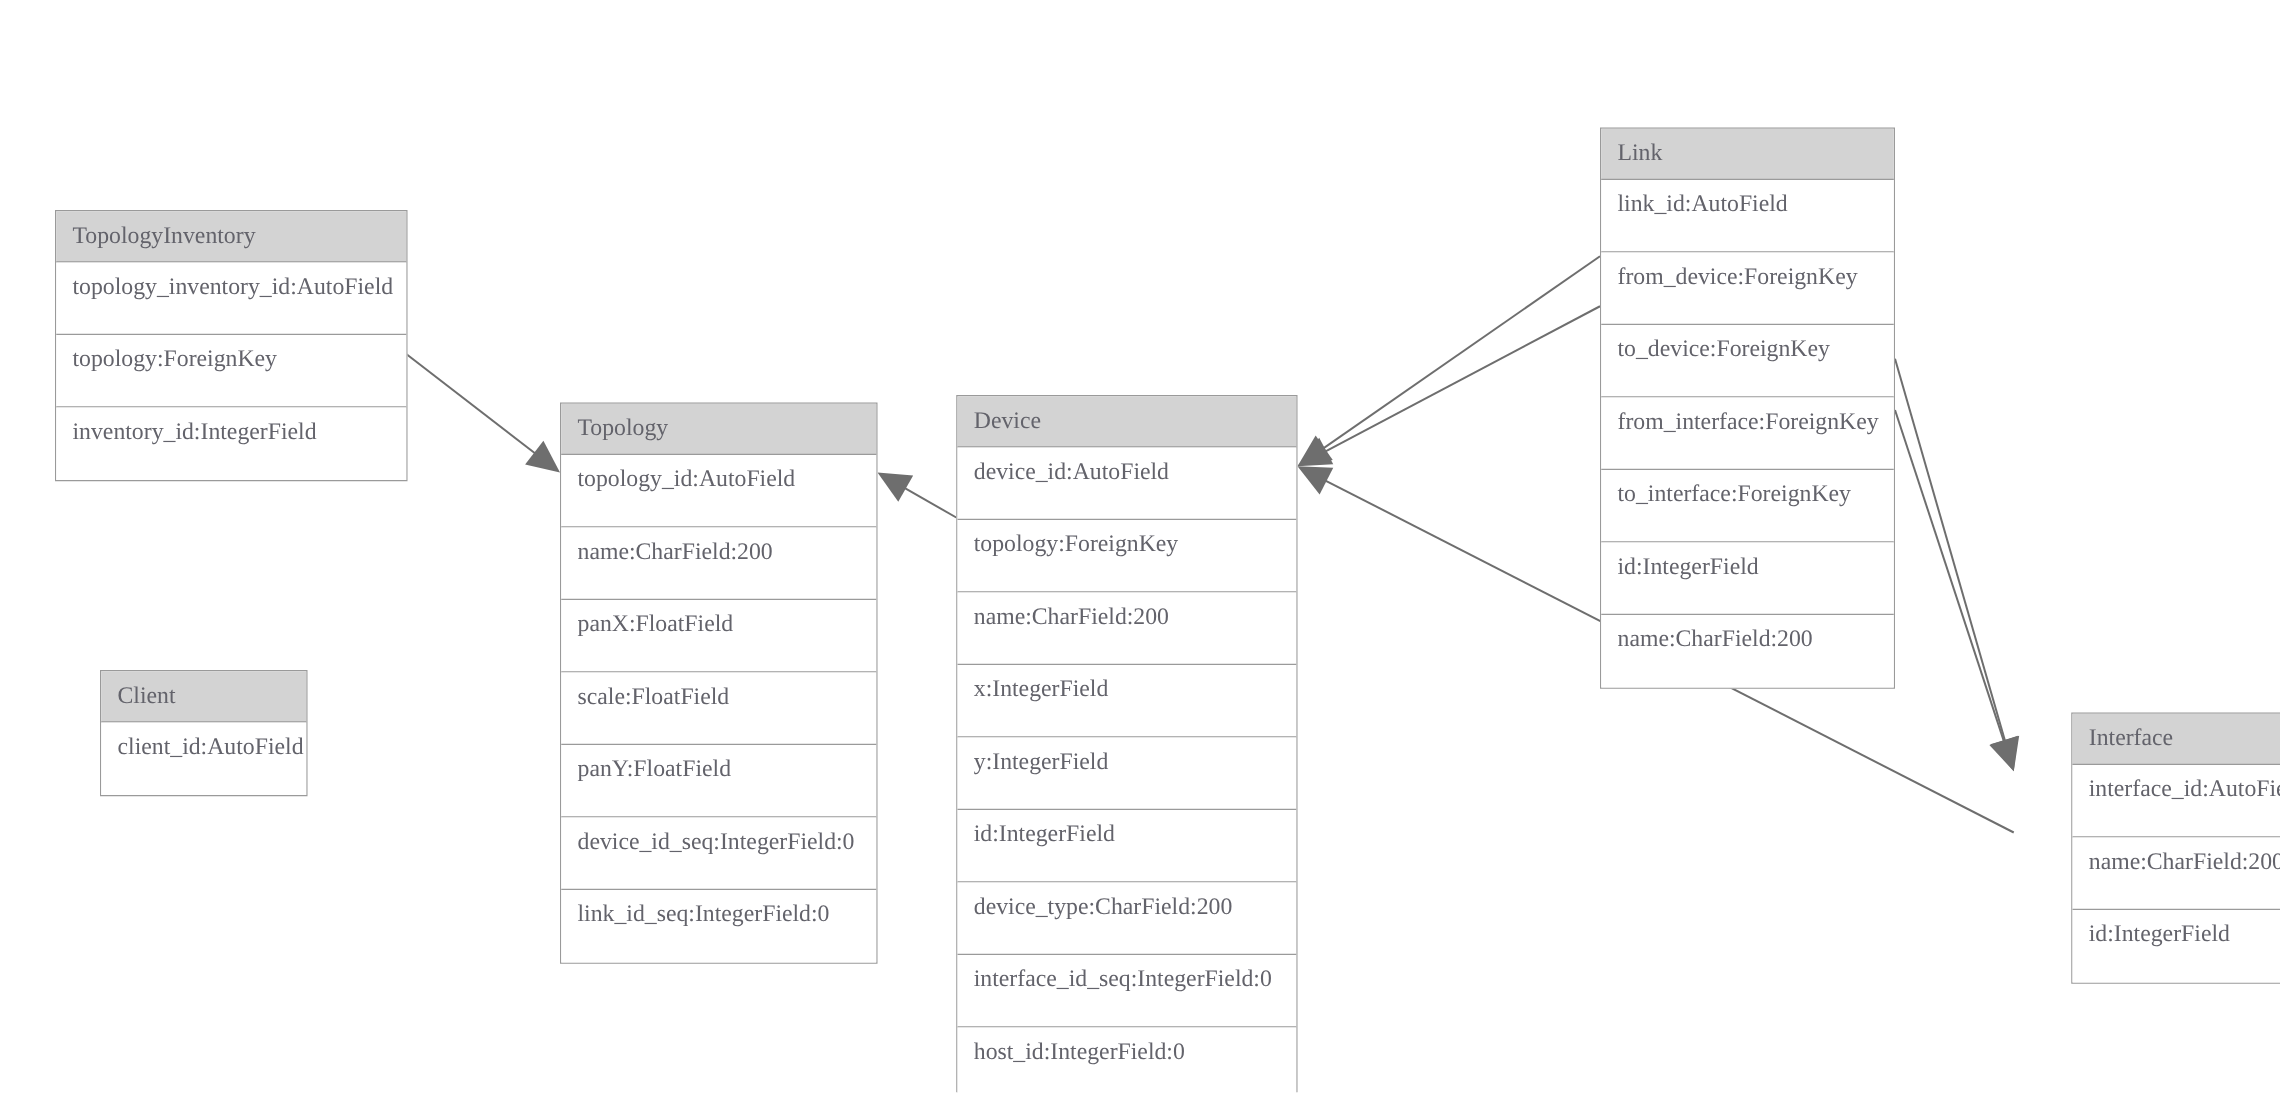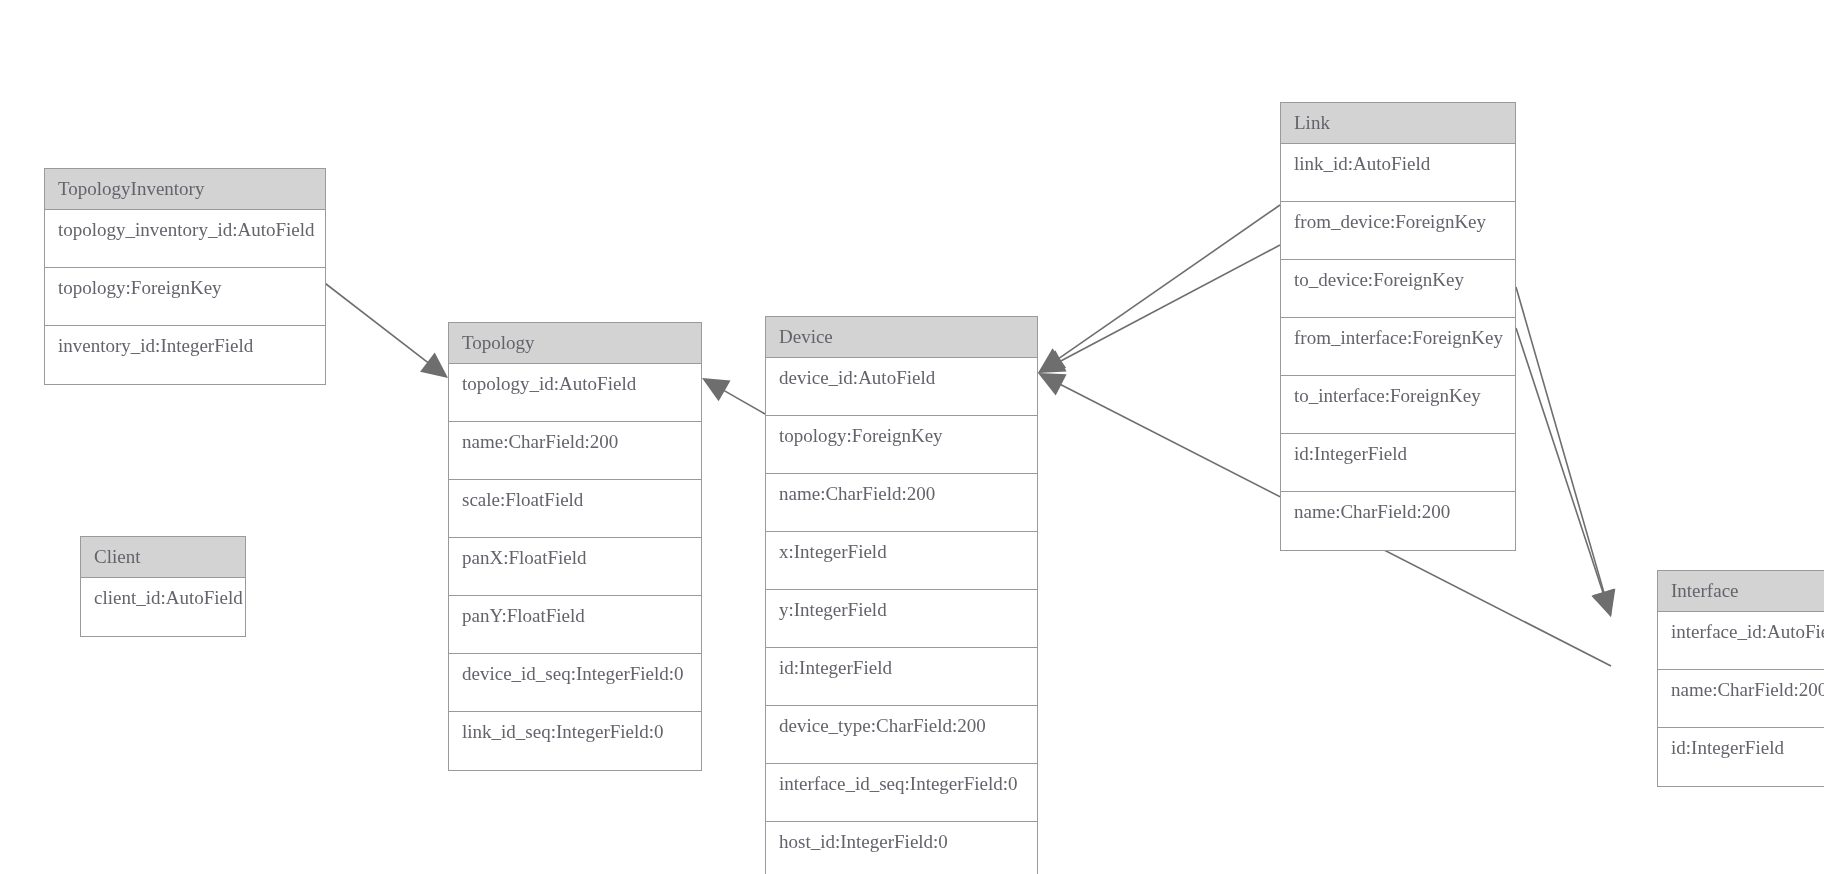--- a/index.html
+++ b/index.html
@@ -100,22 +100,22 @@
       <div class="entity-field last">inventory_id:IntegerField</div>
     </div>
     <div class="entity" style="left: 80px; top: 536px; width: 166px;">
       <div class="entity-title">Client</div>
       <div class="entity-field last">client_id:AutoField</div>
     </div>
     <div class="entity" style="left: 448px; top: 322px; width: 254px;">
       <div class="entity-title">Topology</div>
       <div class="entity-field">topology_id:AutoField</div>
       <div class="entity-field">name:CharField:200</div>
+      <div class="entity-field">panX:FloatField</div>
       <div class="entity-field">scale:FloatField</div>
-      <div class="entity-field">panX:FloatField</div>
       <div class="entity-field">panY:FloatField</div>
       <div class="entity-field">device_id_seq:IntegerField:0</div>
       <div class="entity-field last">link_id_seq:IntegerField:0</div>
     </div>
     <div class="entity" style="left: 765px; top: 316px; width: 273px;">
       <div class="entity-title">Device</div>
       <div class="entity-field">device_id:AutoField</div>
       <div class="entity-field">topology:ForeignKey</div>
       <div class="entity-field">name:CharField:200</div>
       <div class="entity-field">x:IntegerField</div>

